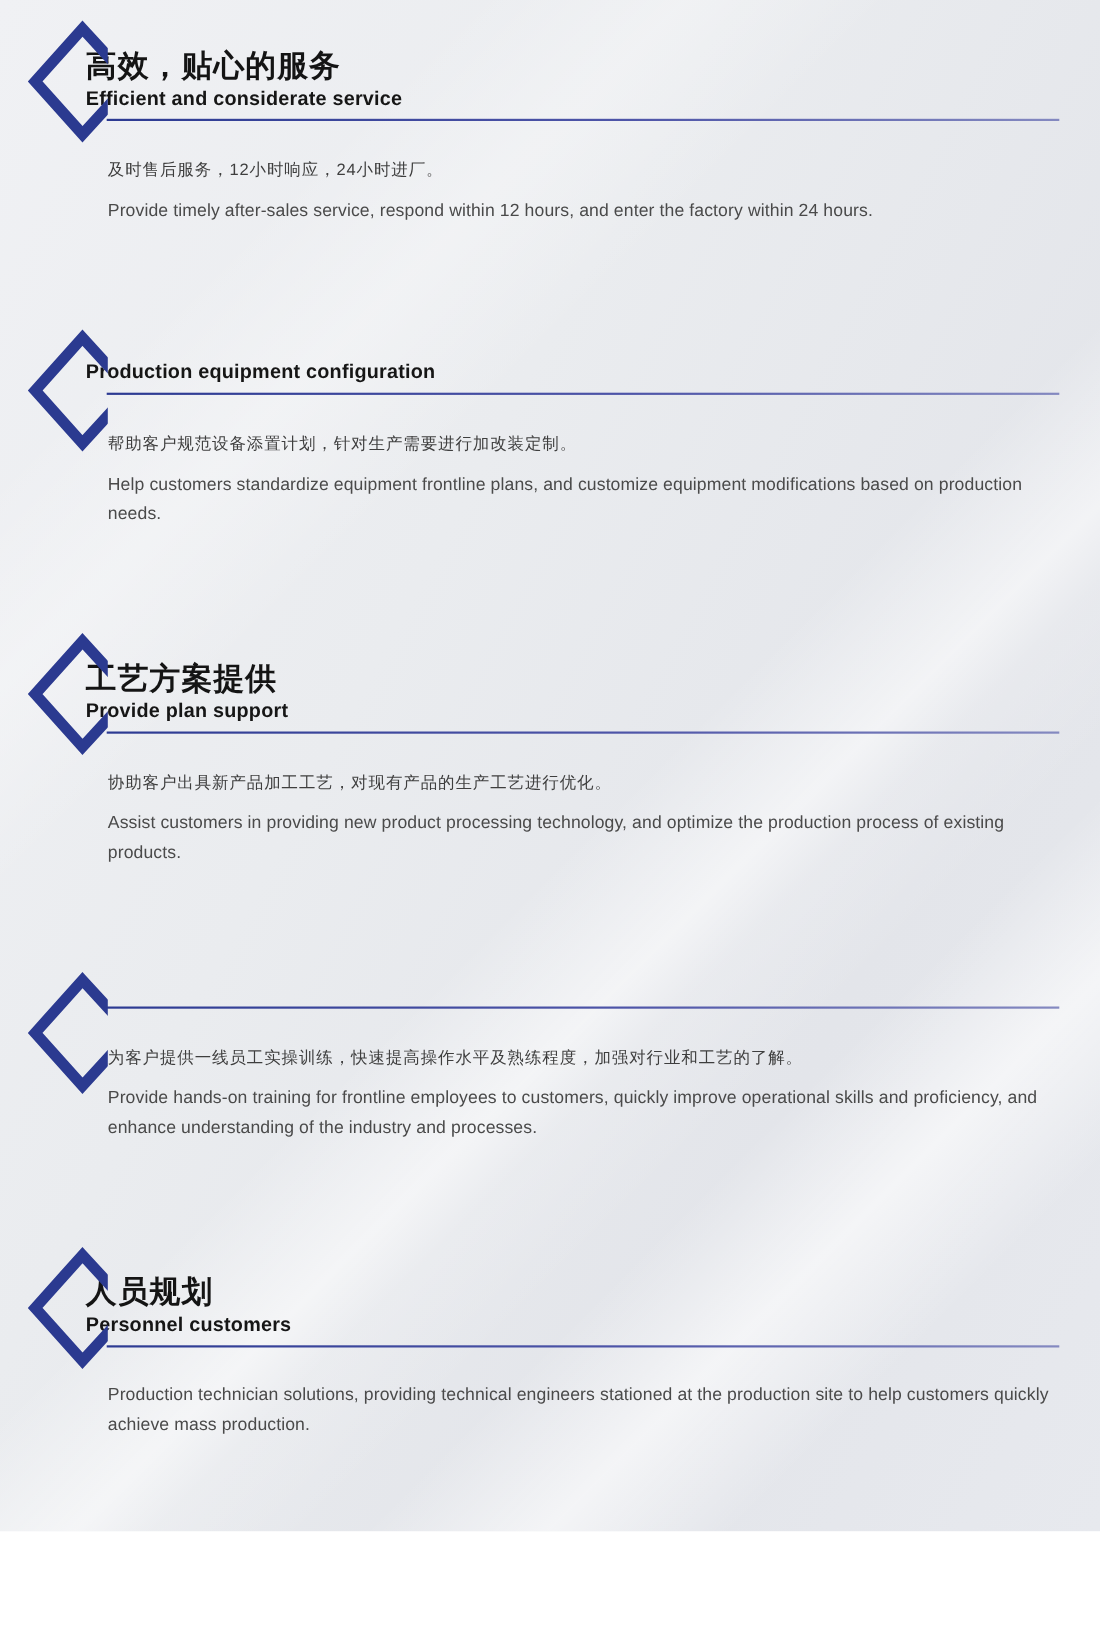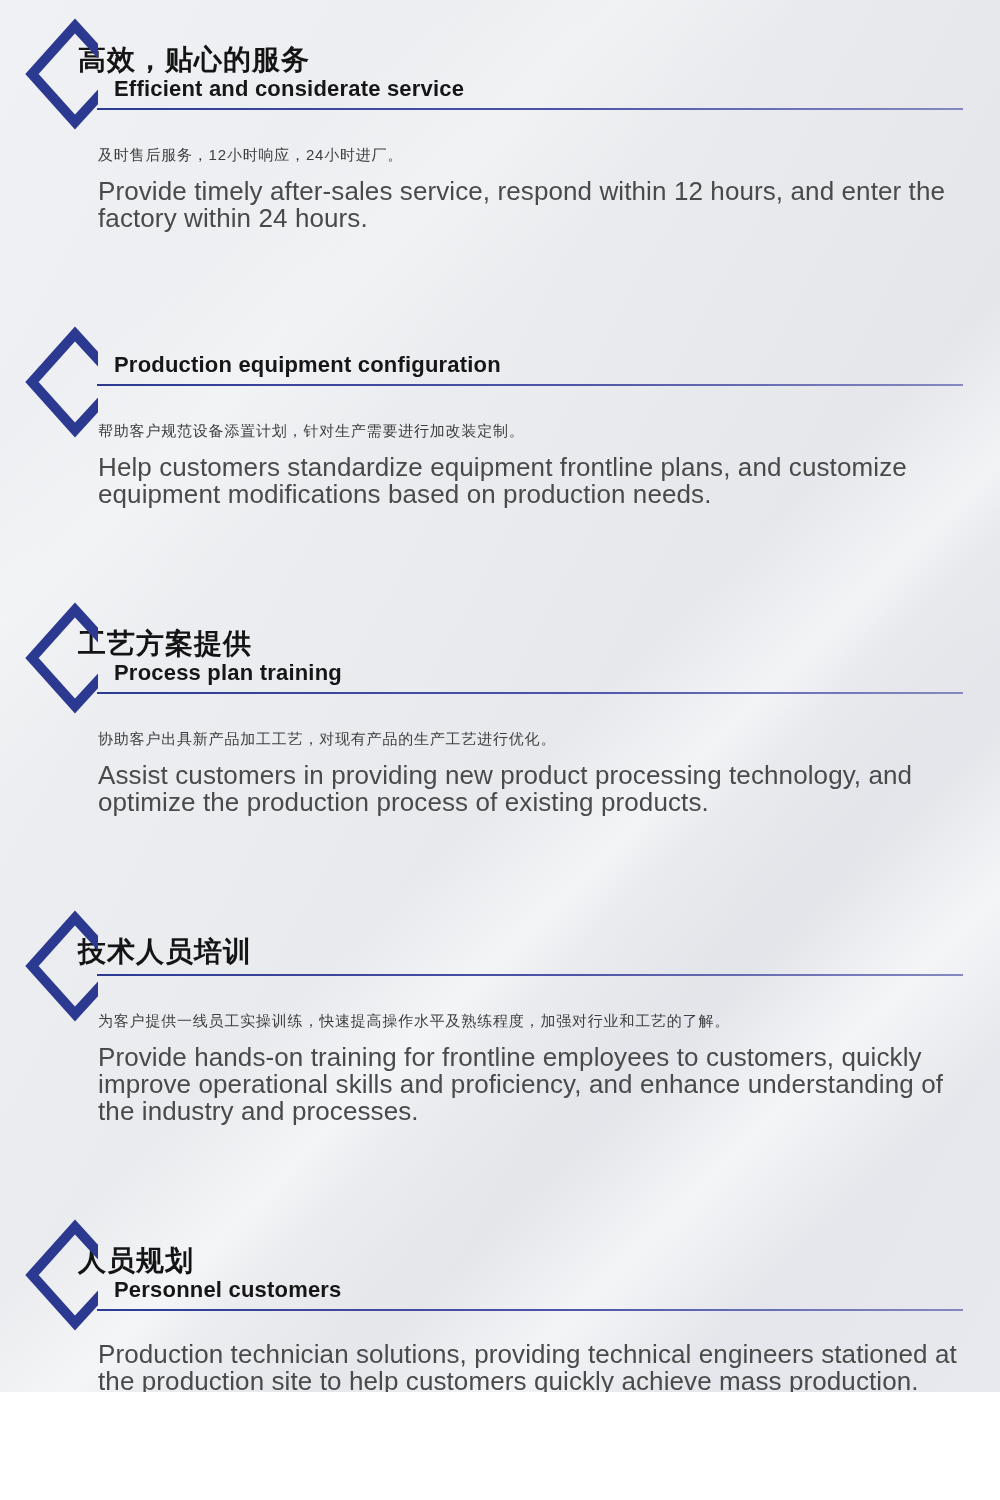--- a/index.html
+++ b/index.html
@@ -25,34 +25,34 @@
     position: absolute; left: 0; top: -2px;
     width: 74px; height: 112px; z-index: 2;
   }
   .icon-wrap svg { display: block; width: 74px; height: 112px; overflow: hidden; }
   .titles { padding: 24px 0 0 54px; position: relative; z-index: 1; }
   .zh-title {
     font-size: 28px; font-weight: bold; color: #141414;
     line-height: 32px; letter-spacing: 1px;
   }
   .en-title {
-    font-size: 22px; font-weight: bold; color: #161616;
-    line-height: 26px; letter-spacing: 0.2px; margin-left: 36px;
+    font-size: 18px; font-weight: bold; color: #161616;
+    line-height: 26px; letter-spacing: 0.2px;
   }
   .rule {
     height: 2px; margin-left: 73px; margin-top: 6px;
     background: linear-gradient(90deg, #2c3a92 0%, #4e55a8 55%, #8489c0 100%);
   }
   .body { margin: 30px 0 0 74px; }
   .zh-body {
     font-size: 15px; color: #3e3e3e;
     line-height: 30px; letter-spacing: 0.8px;
   }
   .en-body {
-    font-size: 26px; color: #4a4a4a;
+    font-size: 16px; color: #4a4a4a;
     line-height: 27px; margin-top: 8px; letter-spacing: 0.1px;
   }
 </style>
 </head>
 <body>
 
 <div class="page">
 
   <section class="sec">
     <div class="hdr">
@@ -93,39 +93,38 @@
 
   <section class="sec">
     <div class="hdr">
       <span class="icon-wrap">
         <svg viewBox="0 0 74 112" xmlns="http://www.w3.org/2000/svg">
           <path d="M51 8 L95 56 L51 104 L8 56 Z" fill="none" stroke="#2b3a90" stroke-width="10"></path>
         </svg>
       </span>
       <div class="titles">
         <h2 class="zh-title">工艺方案提供</h2>
-        <div class="en-title">Process plan training</div>
+        <div class="en-title">Provide plan support</div>
       </div>
       <div class="rule"></div>
     </div>
     <div class="body">
       <p class="zh-body">协助客户出具新产品加工工艺，对现有产品的生产工艺进行优化。</p>
       <p class="en-body">Assist customers in providing new product processing technology, and optimize the production process of existing products.</p>
     </div>
   </section>
 
   <section class="sec">
     <div class="hdr">
       <span class="icon-wrap">
         <svg viewBox="0 0 74 112" xmlns="http://www.w3.org/2000/svg">
           <path d="M51 8 L95 56 L51 104 L8 56 Z" fill="none" stroke="#2b3a90" stroke-width="10"></path>
         </svg>
       </span>
       <div class="titles">
-        <h2 class="zh-title">技术人员培训</h2>
       </div>
       <div class="rule"></div>
     </div>
     <div class="body">
       <p class="zh-body">为客户提供一线员工实操训练，快速提高操作水平及熟练程度，加强对行业和工艺的了解。</p>
       <p class="en-body">Provide hands-on training for frontline employees to customers, quickly improve operational skills and proficiency, and enhance understanding of the industry and processes.</p>
     </div>
   </section>
 
   <section class="sec">

